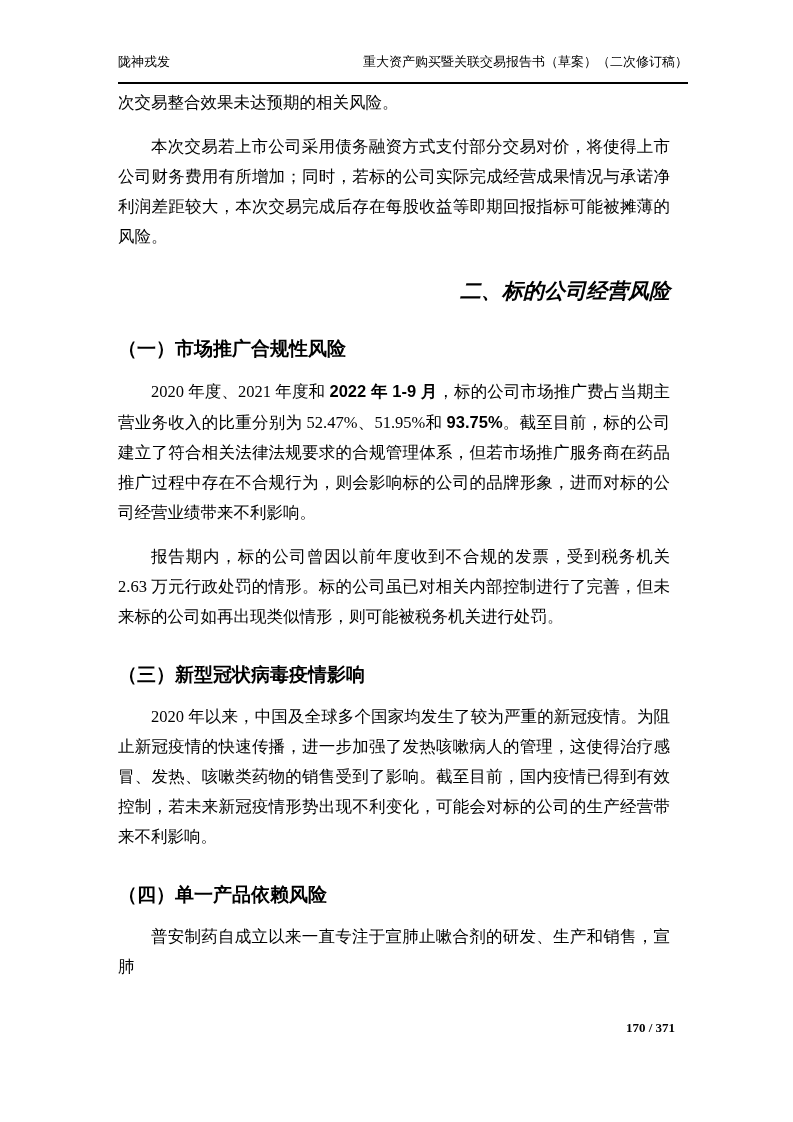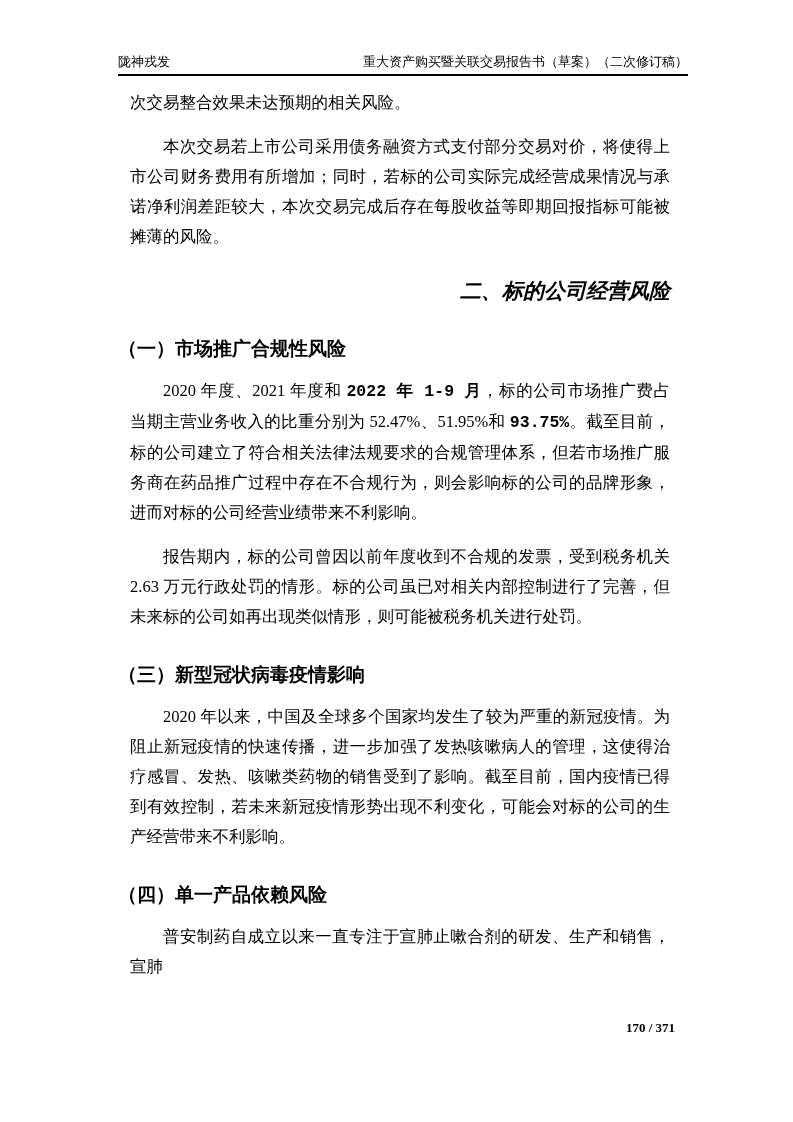--- a/index.html
+++ b/index.html
@@ -21,38 +21,38 @@
     left: 118px;
     top: 54px;
     width: 570px;
     display: flex;
     justify-content: space-between;
     align-items: center;
     font-family: "Liberation Serif", "DejaVu Serif", serif;
     font-size: 13px;
     line-height: 16px;
     border-bottom: 2px solid #000000;
-    padding-bottom: 4px;
+    padding-bottom: 12px;
   }
   .header .hleft  { white-space: nowrap; }
   .header .hright { white-space: nowrap; }
   
   .content {
     position: absolute;
     left: 118px;
     top: 88px;
     width: 552px;
     font-family: "Liberation Serif", "DejaVu Serif", serif;
     font-size: 16.5px;
     line-height: 30px;
     text-align: justify;
   }
   .content > :first-child { margin-top: 0; }
   .content p {
-    margin: 14px 0 0 12px;
+    margin: 14px 0 0 0;
     text-indent: 33px;
   }
   .content p.continuation {
     text-indent: 0;
   }
   .content h2 {
     font-family: "Liberation Sans", "DejaVu Sans", sans-serif;
     font-weight: 700;
     font-size: 21px;
     line-height: 30px;
@@ -62,21 +62,21 @@
   }
   .content h3 {
     font-family: "Liberation Sans", "DejaVu Sans", sans-serif;
     font-weight: 700;
     font-size: 19px;
     line-height: 26px;
     margin: 30px 0 0 0;
     text-align: left;
   }
   .seg-bold {
-    font-family: Liberation Mono, monospace;
+    font-family: Liberation Sans, sans-serif;
     font-weight: 700;
   }
   
   .footer {
     position: absolute;
     top: 1020px;
     right: 118px;
     font-family: "Liberation Serif", "DejaVu Serif", serif;
     font-weight: 700;
     font-size: 13px;

